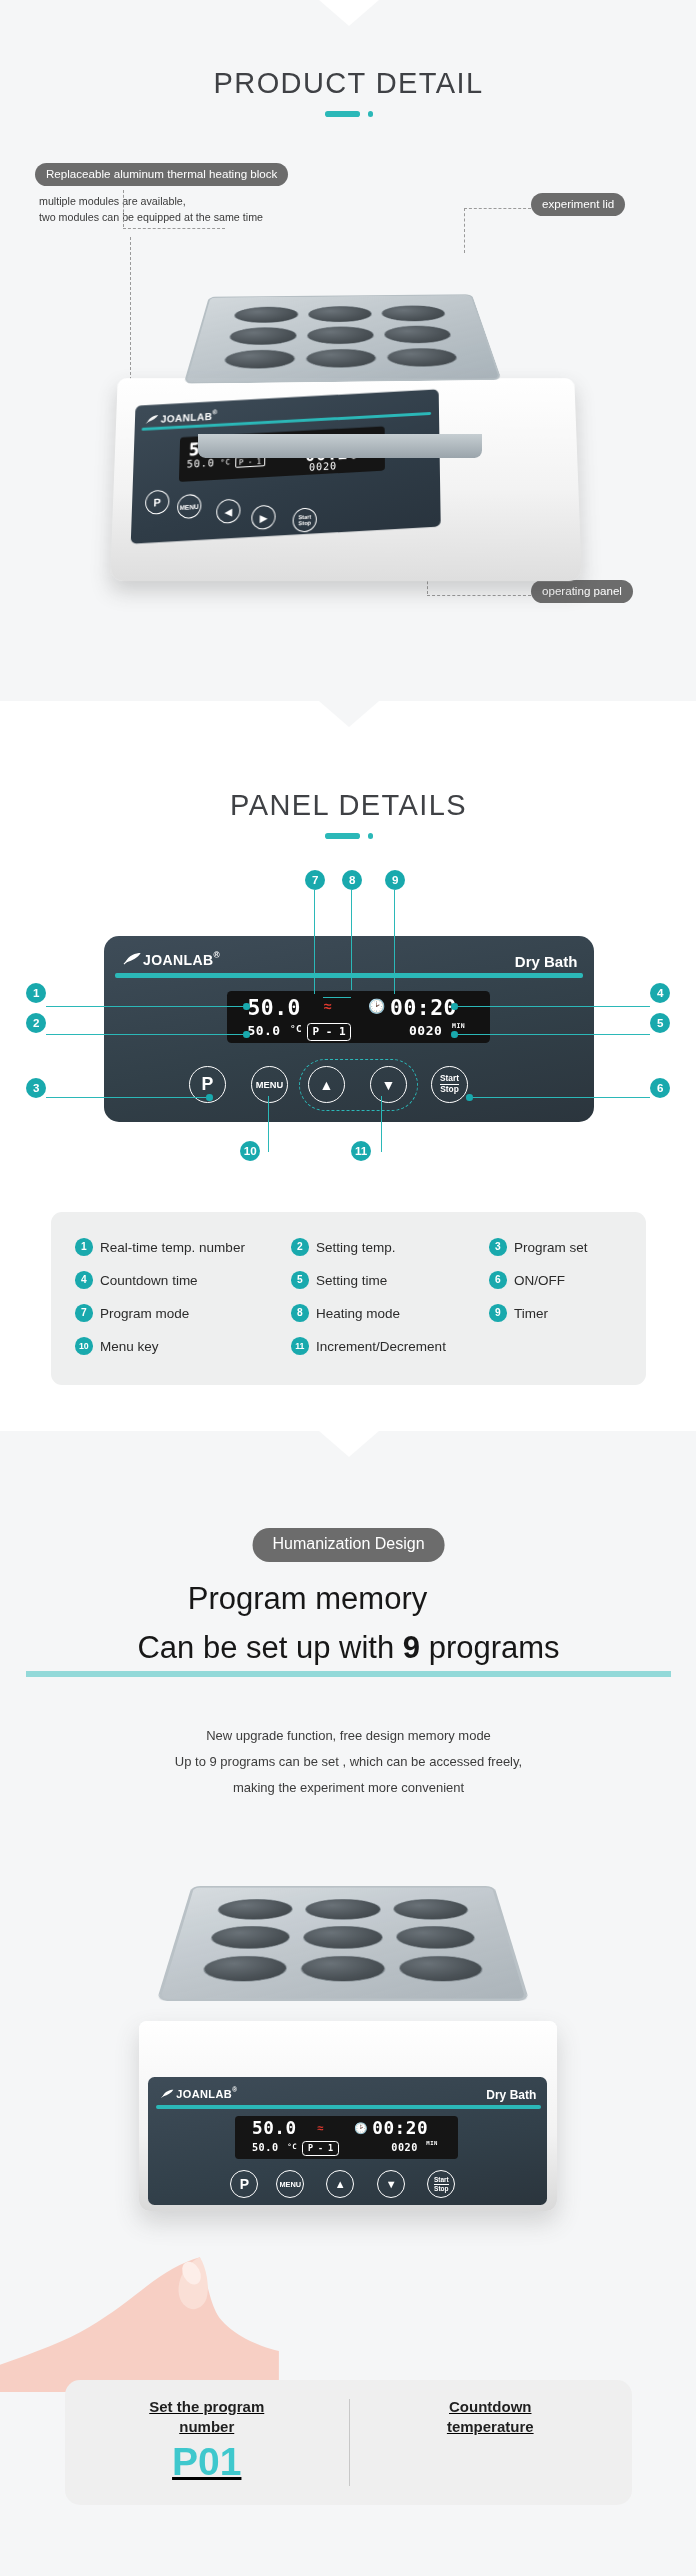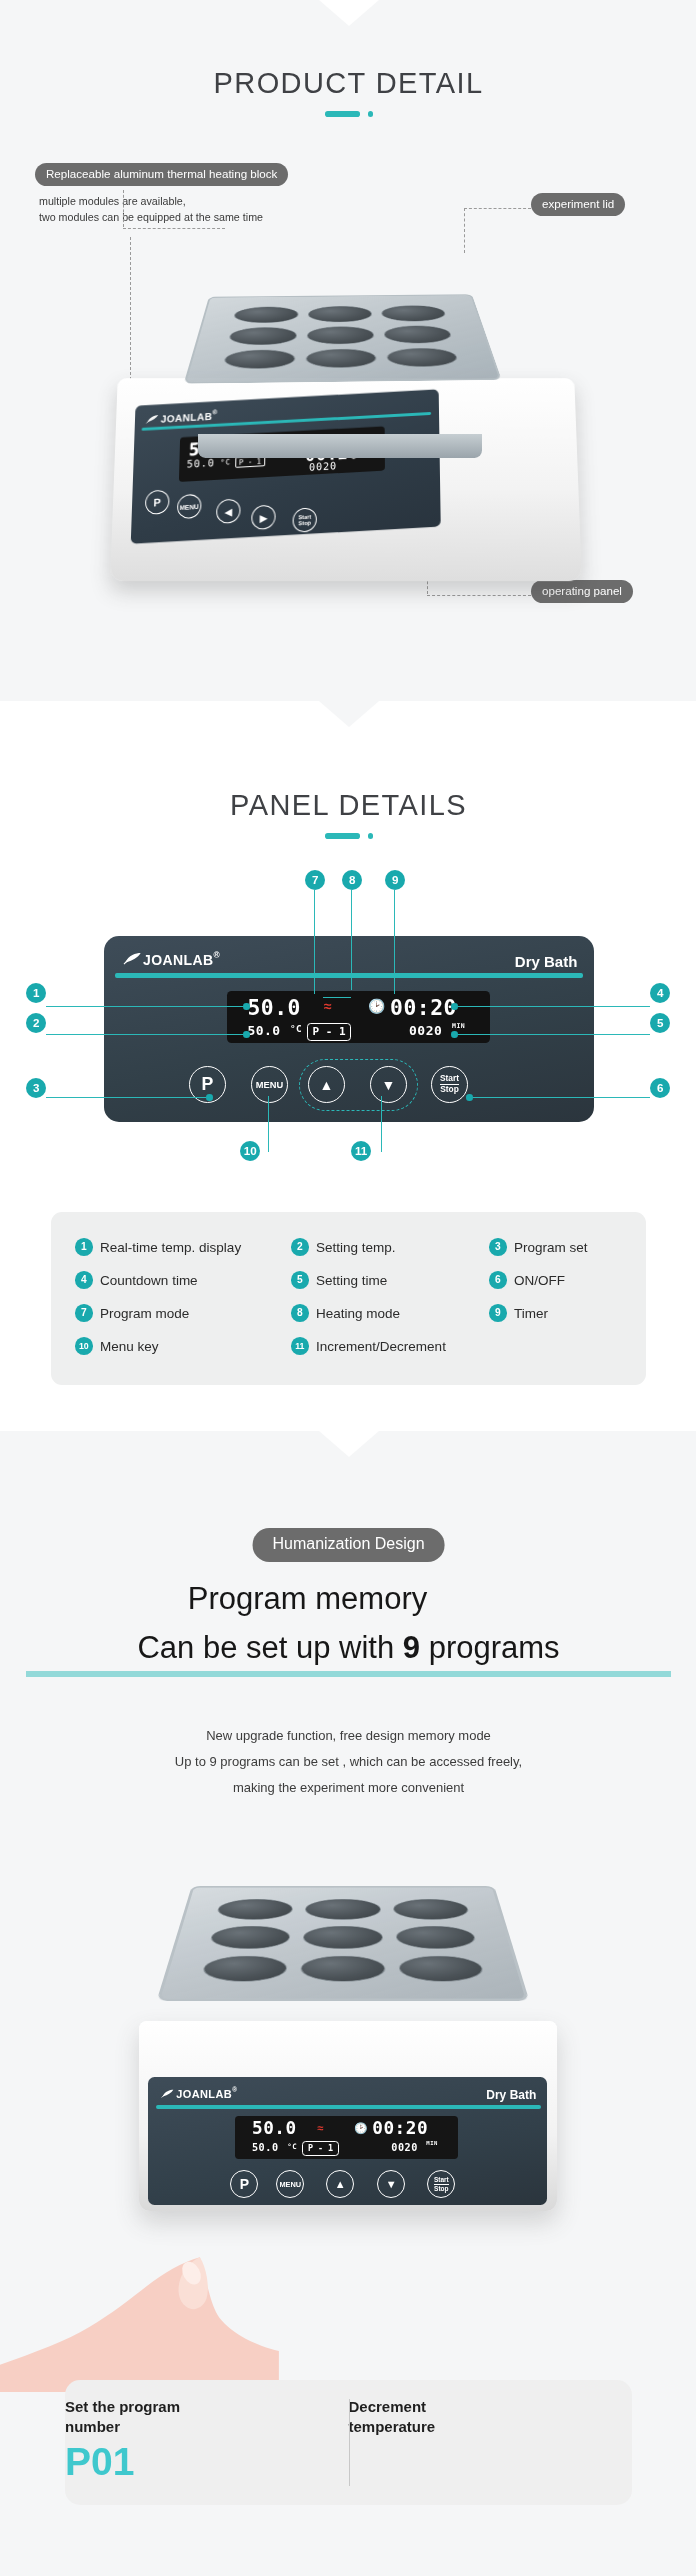--- a/index.html
+++ b/index.html
@@ -443,21 +443,23 @@
     left: 65px; top: 2380px;
     width: 567px; height: 125px;
     background: #efefef;
     border-radius: 15px;
     display: flex;
     z-index: 12;
   }
   .spec-cell {
     flex: 1;
     position: relative;
+    text-align: center;
     padding-top: 16.7px;
+    text-decoration: underline;
   }
   .spec-cell + .spec-cell::before {
     content: "";
     position: absolute;
     left: 0; top: 18.6px;
     width: 0.9px; height: 87px;
     background: #c8c8c8;
   }
   .spec-label {
     font-size: 15px;
@@ -653,21 +655,21 @@
   <div class="callout" style="left:240px;top:1141px;">10</div>
   <div class="cline" style="left:268px;top:1096px;width:0.9px;height:56px;"></div>
 
   <div class="callout" style="left:351px;top:1141px;">11</div>
   <div class="cline" style="left:381px;top:1096px;width:0.9px;height:56px;"></div>
 
   <div class="legend-card">
     <div class="legend-grid">
       <div class="lg-item">
         <span class="lg-num">1</span>
-        <span class="lg-txt">Real-time temp. display</span>
+        <span class="lg-txt">Real-time temp. number</span>
       </div>
       <div class="lg-item">
         <span class="lg-num">2</span>
         <span class="lg-txt">Setting temp.</span>
       </div>
       <div class="lg-item">
         <span class="lg-num">3</span>
         <span class="lg-txt">Program set</span>
       </div>
 
@@ -777,19 +779,19 @@
     <ellipse cx="206" cy="112" rx="9" ry="13" transform="rotate(-28 206 112)" fill="#fdeee9"></ellipse>
   </svg>
 
   <div class="spec-bar">
     <div class="spec-cell">
       <div class="spec-label">Set the program
 number</div>
       <div class="spec-value">P01</div>
     </div>
     <div class="spec-cell">
-      <div class="spec-label">Decrement
+      <div class="spec-label">Countdown
 temperature</div>
     </div>
   </div>
 
 </div>
 
 
 </body></html>

